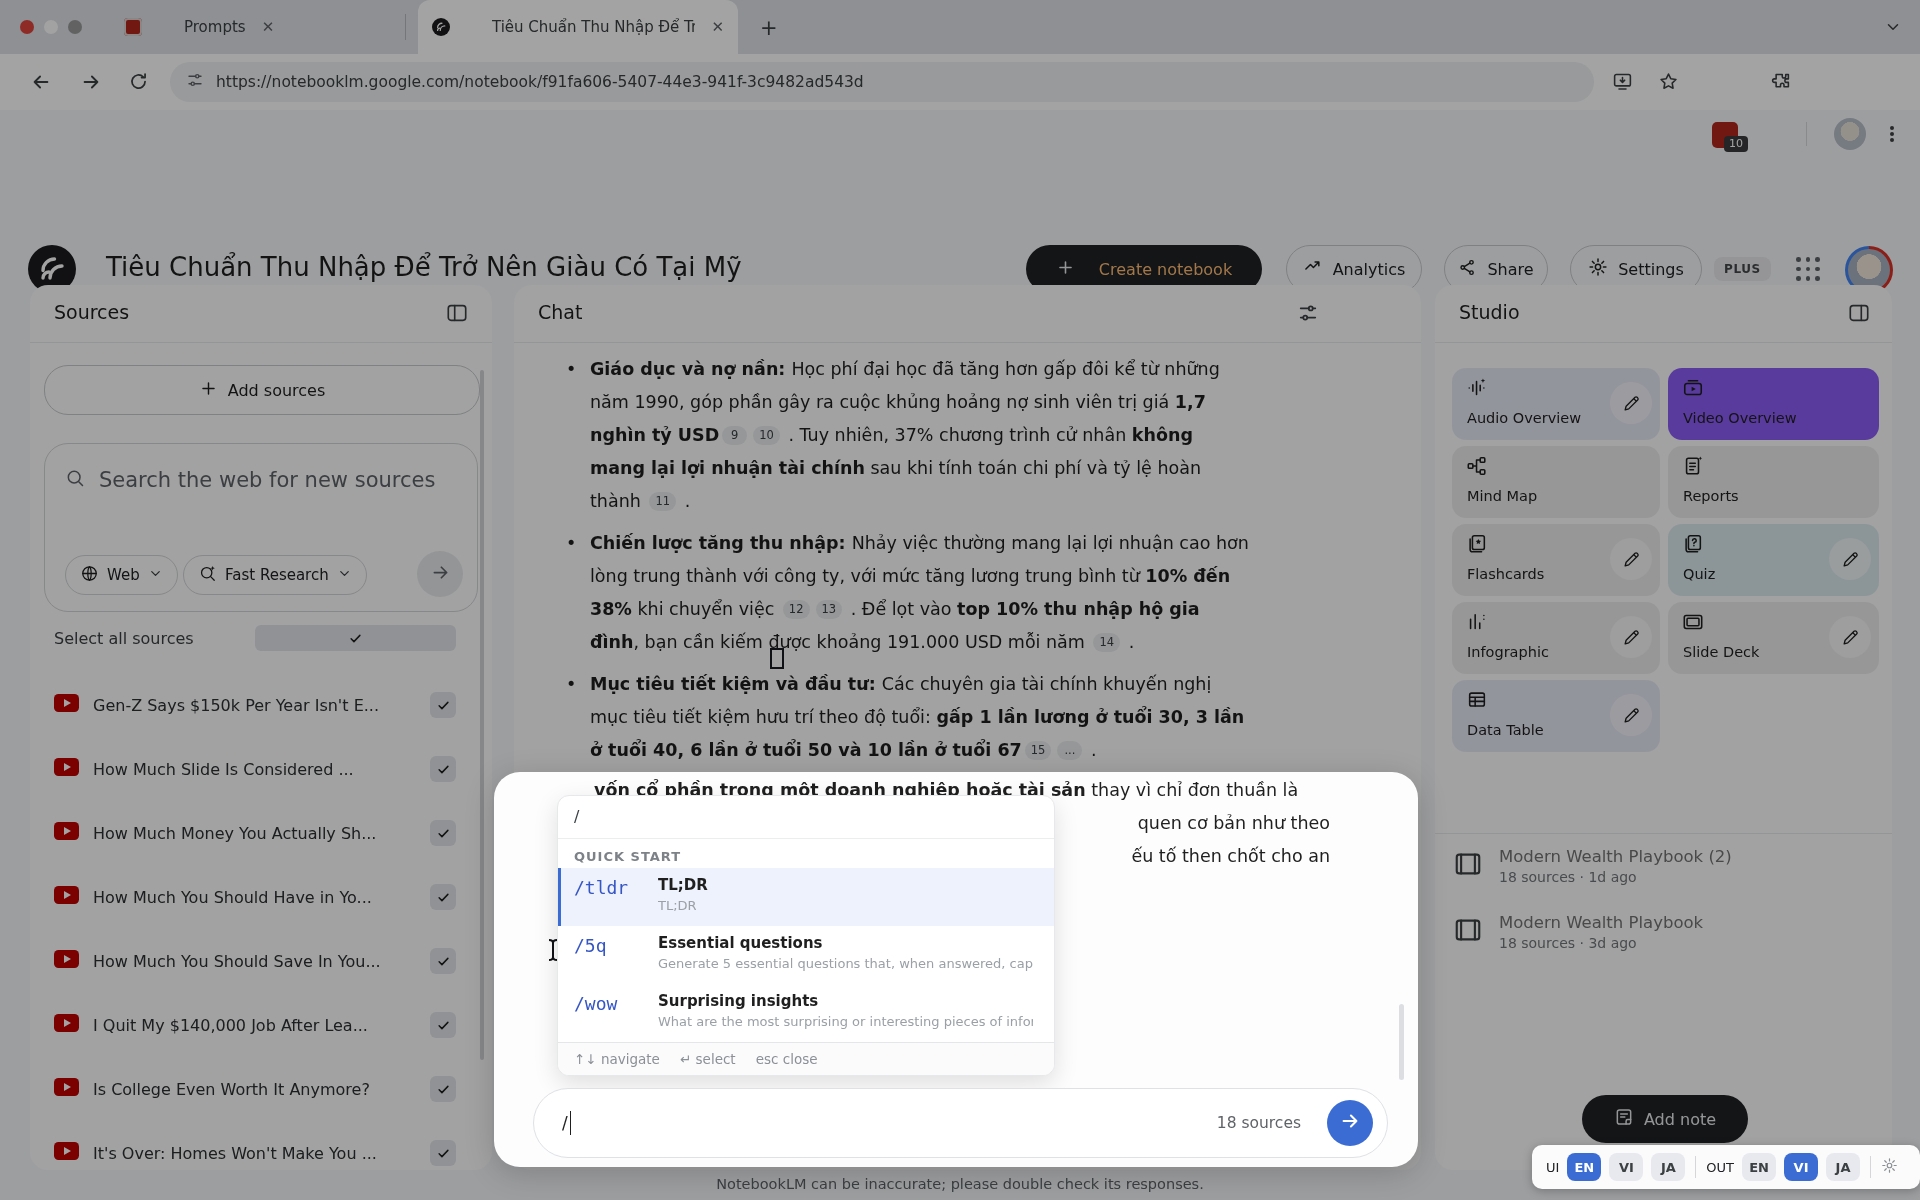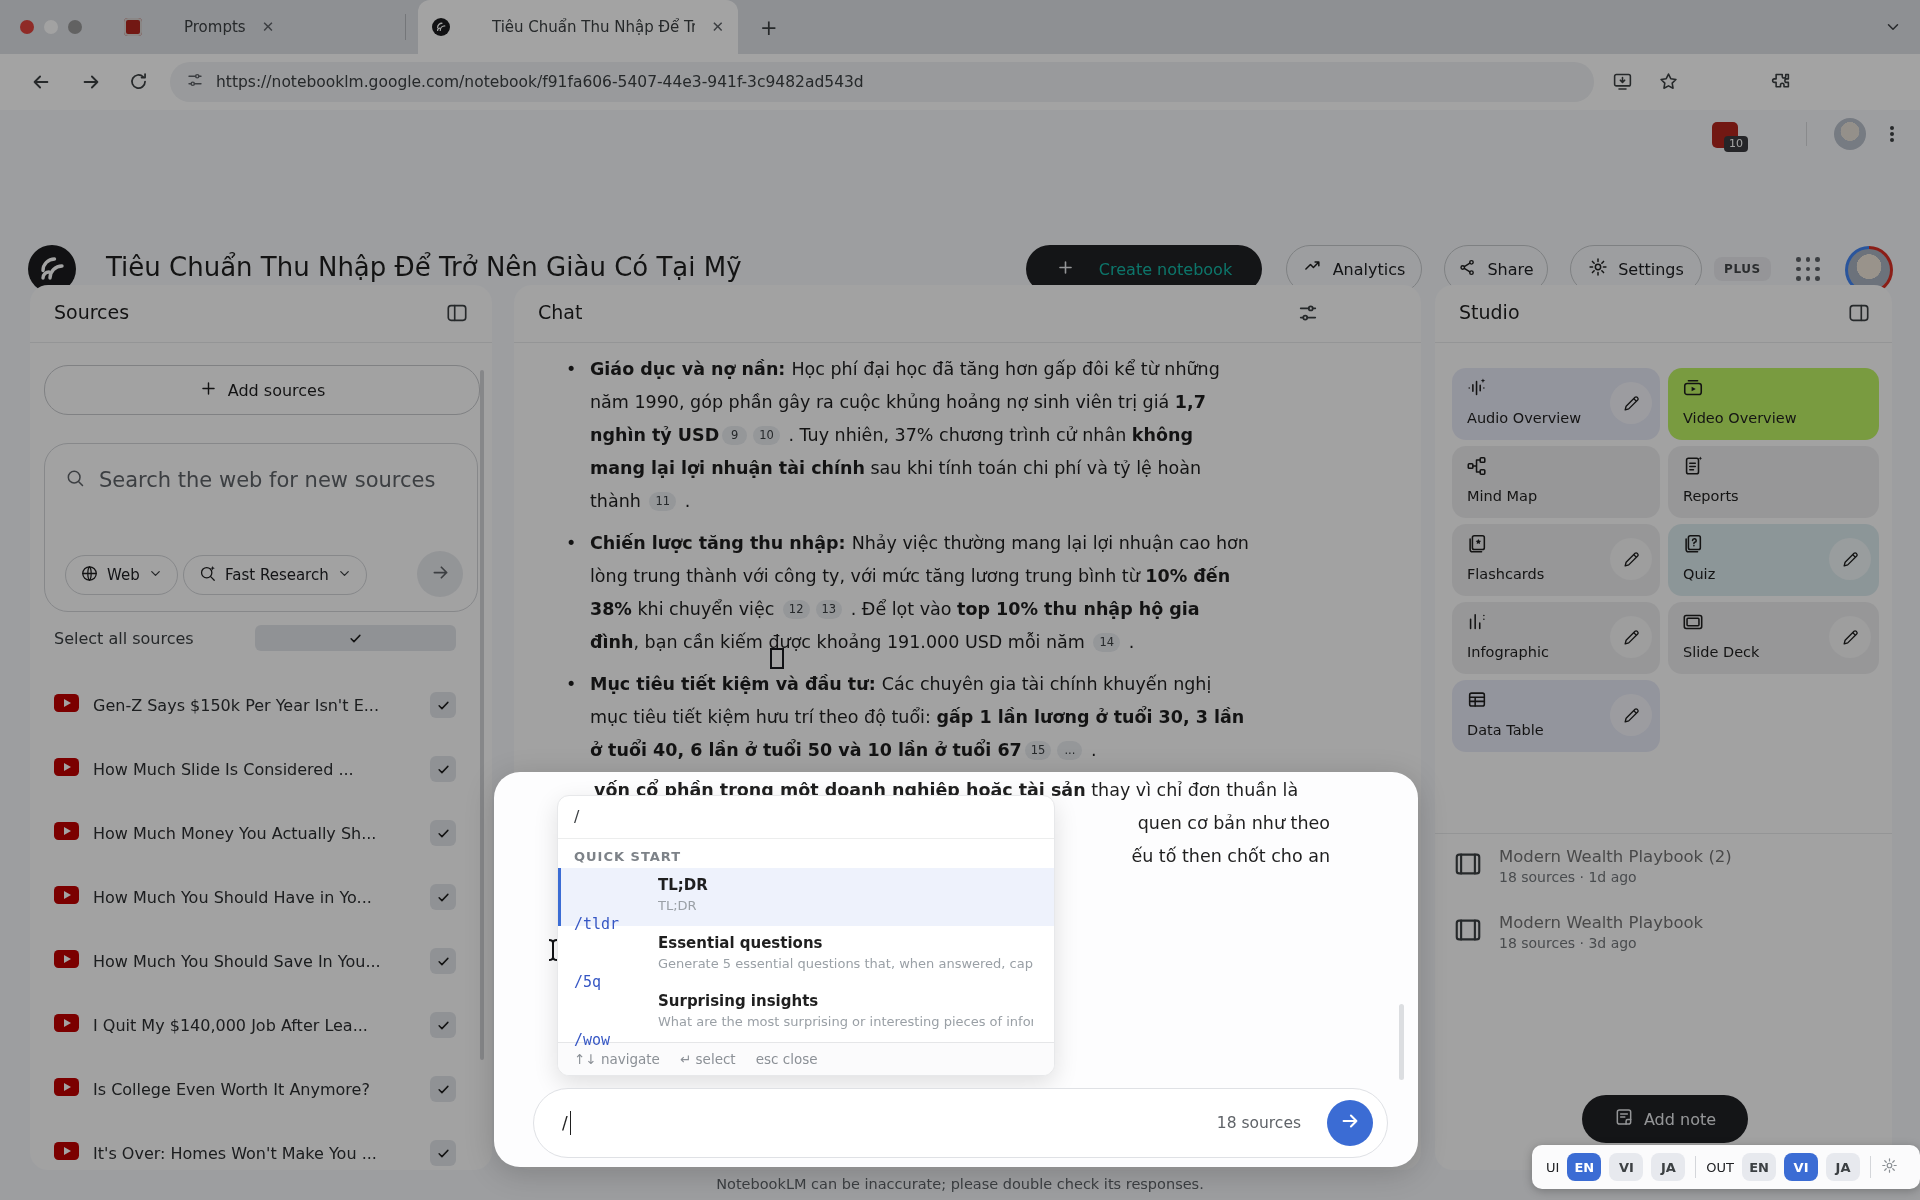--- a/index.html
+++ b/index.html
@@ -27,21 +27,21 @@
           font-size:11px;border-radius:4px;text-align:center;line-height:16px;padding:0 2px;}
   .avatar-sm{position:absolute;left:1834px;top:64px;width:32px;height:32px;border-radius:50%;
              background:radial-gradient(circle at 50% 42%,#e8e2d8 0 38%,#b9c0cb 39% 100%);}
   .dotsv{width:4px;height:4px;border-radius:50%;background:#3c4043;margin:2px auto;}
   
   .nlheader{position:absolute;left:0;top:110px;width:1920px;height:92px;}
   .logo{position:absolute;left:28px;top:135px;width:48px;height:48px;}
   .pgtitle{position:absolute;left:106px;top:142px;font-size:26px;color:#1f1f1f;}
   .pill{position:absolute;height:48px;border-radius:24px;display:flex;align-items:center;justify-content:center;
         gap:10px;font-size:16px;box-sizing:border-box;}
-  .pill.dark{background:var(--btnblack);color:#14b8a6;gap:24px;}
+  .pill.dark{background:var(--btnblack);color:#fdba74;gap:24px;}
   .pill.line{border:1px solid #c6c9cc;color:#202124;background:transparent;}
   .plusbadge{position:absolute;left:1714px;top:147px;background:#e9eaee;border-radius:8px;font-size:12px;
              letter-spacing:.6px;color:#44474a;padding:5px 10px;font-weight:bold;}
   .grid9{position:absolute;left:1796px;top:147px;width:26px;height:26px;display:grid;
          grid-template-columns:repeat(3,1fr);gap:3px;}
   .grid9 i{width:4.5px;height:4.5px;border-radius:50%;background:#5f6368;}
   .avatar-lg{position:absolute;left:1845px;top:136px;width:48px;height:48px;border-radius:50%;
              background:conic-gradient(#d93025 0 50%,#4285f4 50% 100%);display:flex;align-items:center;justify-content:center;}
   .avatar-lg i{width:42px;height:42px;border-radius:50%;
              background:radial-gradient(circle at 50% 42%,#efe7da 0 38%,#aab3c0 39% 100%);}
@@ -105,21 +105,21 @@
   .dialog{position:absolute;left:494px;top:772px;width:924px;height:395px;background:#fdfdfe;border-radius:26px;
           box-shadow:0 6px 30px rgba(0,0,0,.18);}
   .fragline{position:absolute;left:100px;width:736px;font-size:17.5px;line-height:33px;color:#1f1f1f;white-space:nowrap;}
   .fragline.r{text-align:right;}
   .cmenu{position:absolute;left:63px;top:23px;width:496px;background:#fff;border:1px solid #e7e8ea;border-radius:12px;
          box-shadow:0 8px 24px rgba(0,0,0,.12);overflow:hidden;}
   .slashrow{height:42px;line-height:42px;padding:0 16px;font-size:16px;color:#3c4043;border-bottom:1px solid #eceded;}
   .qstitle{padding:10px 16px 4px;font-size:13px;font-weight:bold;letter-spacing:1px;color:#7d8288;}
   .mrow{position:relative;display:flex;align-items:flex-start;padding:8px 16px;height:42px;}
   .mrow.sel{background:var(--selrow);box-shadow:inset 3px 0 0 var(--accent);}
-  .cmd{width:84px;font-family:"DejaVu Sans Mono",monospace;font-size:15px;color:var(--cmdblue);padding-top:1px;flex:0 0 auto;margin-top:38px;}
+  .cmd{width:84px;font-family:"DejaVu Sans Mono",monospace;font-size:18px;color:var(--cmdblue);padding-top:1px;flex:0 0 auto;}
   .mtt{font-size:15px;font-weight:bold;color:#1f1f1f;}
   .mds{font-size:13px;color:#9aa0a6;margin-top:4px;white-space:nowrap;overflow:hidden;max-width:375px;}
   .mfoot{display:flex;gap:20px;padding:8px 16px;border-top:1px solid #e5e6e8;background:#fbfbfc;
          font-size:13.5px;color:#8b9096;}
   .dthumb{position:absolute;right:14px;top:232px;width:5px;height:76px;border-radius:3px;background:#dcdee1;}
   .inputrow{position:absolute;left:39px;top:316px;width:855px;height:70px;border:1.5px solid #dfe1e5;border-radius:35px;
             display:flex;align-items:center;padding:0 14px 0 28px;box-sizing:border-box;background:#fff;}
   .typed{font-size:17px;color:#1f1f1f;}
   .caret{width:1.5px;height:24px;background:#1f1f1f;margin-left:2px;}
   .spacer{flex:1;}
@@ -457,21 +457,21 @@
               <path d="M3.5 12h.01M7.5 8.5v7M11.5 5v14M15.5 9v6M19.5 12h.01"></path>
               <path d="M18.5 1.5l.7 1.8 1.8.7-1.8.7-.7 1.8-.7-1.8-1.8-.7 1.8-.7z" fill="#202124" stroke="none"></path>
             </svg></span>
     <span class="tlbl">Audio Overview</span>
     <span class="pencil">
             <svg width="19" height="19" viewBox="0 0 24 24" fill="none" stroke="#1f1f1f" stroke-width="1.7" stroke-linecap="round" stroke-linejoin="round">
               <path d="M4 20l1.2-4.5L16.5 4.2a1.8 1.8 0 0 1 2.6 0l.7.7a1.8 1.8 0 0 1 0 2.6L8.5 18.8zM15 6l3 3"></path>
             </svg>
           </span>
   </div>
-        <div class="tile" style="background:#bef264">
+        <div class="tile" style="background:#8b5cf6">
     <span class="tico"><svg width="22" height="22" viewBox="0 0 24 24" fill="none" stroke="#1f1f1f" stroke-width="1.7" stroke-linecap="round" stroke-linejoin="round">
               <rect x="3" y="7" width="18" height="12" rx="2.5"></rect>
               <path d="M7 4h10"></path>
               <path d="M10.5 10.5l4.5 2.5-4.5 2.5z" fill="#202124" stroke="none"></path>
             </svg></span>
     <span class="tlbl">Video Overview</span>
 
   </div>
         <div class="tile" style="background:#ededee">
     <span class="tico"><svg width="22" height="22" viewBox="0 0 24 24" fill="none" stroke="#1f1f1f" stroke-width="1.7" stroke-linecap="round" stroke-linejoin="round">

